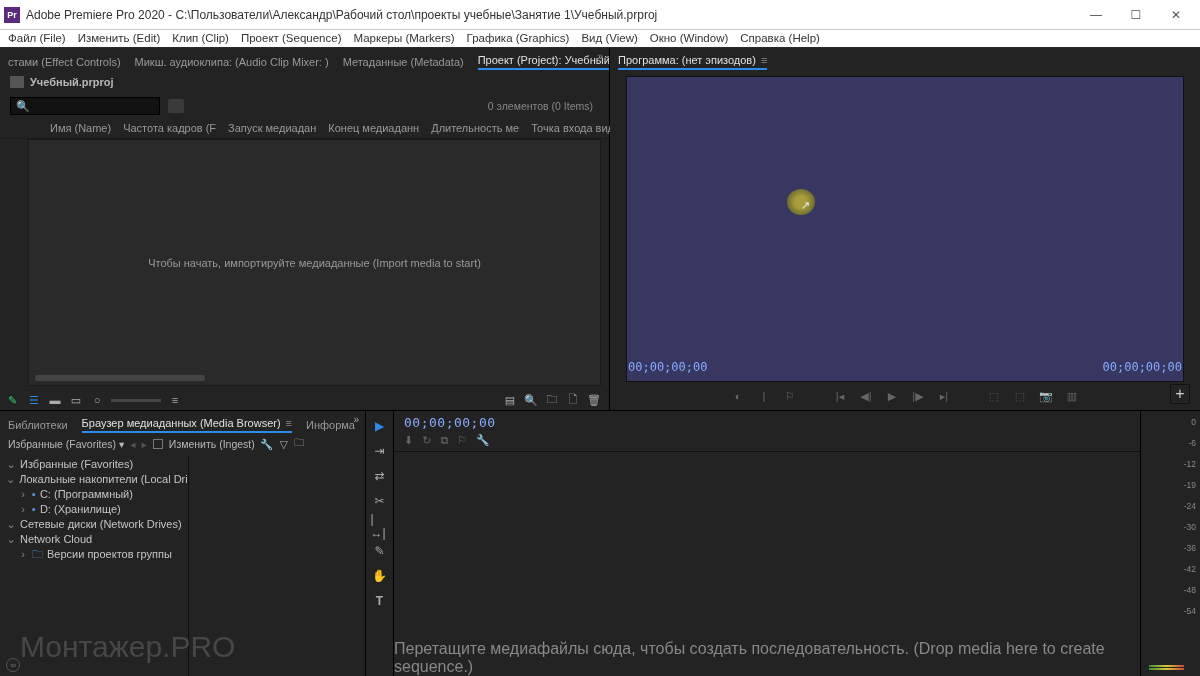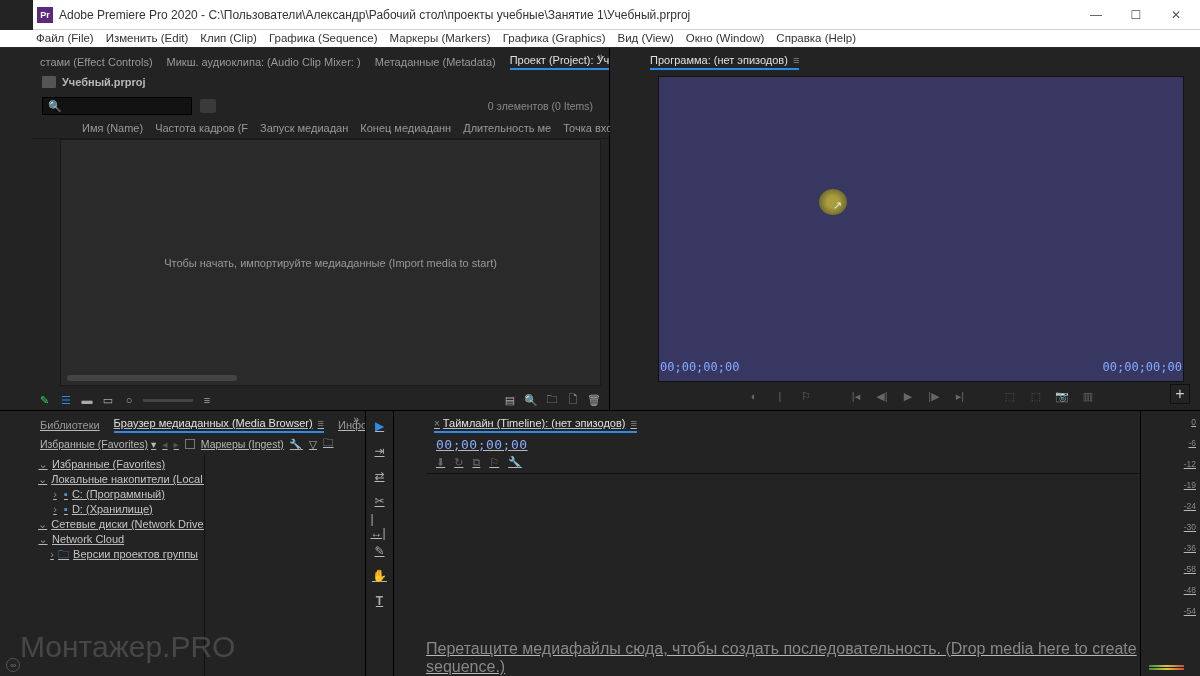--- a/index.html
+++ b/index.html
@@ -1,30 +1,30 @@
 <!DOCTYPE html>
 <html><head>
 <meta charset="utf-8">
 <style>
 * { margin: 0; padding: 0; box-sizing: border-box; font-family: 'Segoe UI', Tahoma, sans-serif; user-select: none; }
 html, body { width: 1200px; height: 676px; overflow: hidden; background: #232323; }
 
-.titlebar { height: 30px; background: #fff; display: flex; align-items: center; padding: 0 4px; font-size: 12px; color: #333; border-bottom: 1px solid #d0d0d0; margin-left: 33px; }
+.titlebar { height: 30px; background: #fff; display: flex; align-items: center; padding: 0 4px; font-size: 12px; color: #333; border-bottom: 1px solid #d0d0d0; }
 .titlebar .logo { width: 16px; height: 16px; background: #5b2a7a; color: #fff; font-size: 9px; font-weight: bold; display: flex; align-items: center; justify-content: center; margin-right: 6px; }
 .titlebar .title { flex: 1; }
 .titlebar .wbtn { width: 40px; height: 22px; display: flex; align-items: center; justify-content: center; color: #555; cursor: pointer; }
 
-.menubar { height: 18px; background: #fff; display: flex; align-items: center; gap: 12px; padding: 0 10px 2px 36px; font-size: 11.5px; color: #333; border-bottom: 1px solid #2a2a2a; }
+.menubar { height: 18px; background: #fff; display: flex; align-items: center; gap: 12px; padding: 0 10px 2px 8px; font-size: 11.5px; color: #333; border-bottom: 1px solid #2a2a2a; }
 .menubar span { cursor: pointer; }
 
 .workspace { height: calc(676px - 30px - 18px); display: flex; flex-direction: column; background: #1e1e1e; color: #b8b8b8; font-size: 11px; }
 .ws-top { height: 362px; display: flex; }
-.ws-bot { flex: 1; display: flex; border-top: 1px solid #000; text-decoration: underline; }
-
-.panel { display: flex; flex-direction: column; background: #232323; position: relative; padding-left: 32px; }
+.ws-bot { flex: 1; display: flex; border-top: 1px solid #000; }
+
+.panel { display: flex; flex-direction: column; background: #232323; position: relative; }
 .tabs { height: 22px; display: flex; align-items: flex-end; gap: 14px; padding: 0 8px; color: #999; font-size: 11px; white-space: nowrap; overflow: hidden; position: relative; }
 .tab { cursor: pointer; padding-bottom: 2px; }
 .tab.active { color: #e0e0e0; border-bottom: 2px solid #2d8ceb; }
 .tab .close { color: #888; margin-right: 3px; font-size: 10px; }
 .tab .ham { margin-left: 5px; color: #888; }
 .chev { position: absolute; right: 6px; top: 3px; color: #aaa; font-size: 10px; }
 
 
 .proj-left { width: 610px; border-right: 1px solid #000; }
 .proj-head { display: flex; align-items: center; gap: 6px; padding: 6px 10px; font-weight: bold; }
@@ -102,21 +102,21 @@
   </div>
   <div class="wbtn">—</div>
   <div class="wbtn">☐</div>
   <div class="wbtn">✕</div>
 </div>
 
 <div class="menubar">
   <span>Файл (File)</span>
   <span>Изменить (Edit)</span>
   <span>Клип (Clip)</span>
-  <span>Графика (Sequence)</span>
+  <span>Проект (Sequence)</span>
   <span>Маркеры (Markers)</span>
   <span>Графика (Graphics)</span>
   <span>Вид (View)</span>
   <span>Окно (Window)</span>
   <span>Справка (Help)</span>
 </div>
 
 <div class="workspace">
   <div class="ws-top">
     <div class="panel proj-left">
@@ -207,21 +207,21 @@
         <span class="tab">Библиотеки</span>
         <span class="tab active"><span>Браузер медиаданных (Media Browser)</span><span class="ham">≡</span></span>
         <span class="tab">Информа</span>
         <span class="chev">»</span>
       </div>
       <div class="media-tools">
         <span class="favs"><span>Избранные (Favorites)</span> ▾</span>
         <span style="color:#555">◂</span>
         <span style="color:#555">▸</span>
         <span class="chk"></span>
-        <span>Маркеры (Ingest)</span>
+        <span>Изменить (Ingest)</span>
         <span>🔧</span>
         <span>▽</span>
         <span>🗀</span>
       </div>
       <div class="media-split">
         <div class="media-tree">
           <div class="tree-row">
               <span class="caret">⌄</span>
               <span>Избранные (Favorites)</span>
             </div>
@@ -264,23 +264,20 @@
       <div class="tool">⇥</div>
       <div class="tool">⇄</div>
       <div class="tool">✂</div>
       <div class="tool">|↔|</div>
       <div class="tool">✎</div>
       <div class="tool">✋</div>
       <div class="tool" style="font-weight:bold">T</div>
     </div>
 
     <div class="panel timeline">
-      <div class="tabs">
-        <span class="tab active"><span class="close">×</span><span>Таймлайн (Timeline): (нет эпизодов)</span><span class="ham">≡</span></span>
-      </div>
       <div class="tl-head">
         <span class="tc2">00;00;00;00</span>
       </div>
       <div class="tl-tools">
         <span>⬇</span>
         <span>↻</span>
         <span>⧉</span>
         <span>⚐</span>
         <span>🔧</span>
       </div>
@@ -291,20 +288,20 @@
 
     <div class="meters">
       <div class="meter-lbls">
         <span>0</span>
           <span>-6</span>
           <span>-12</span>
         <span>-19</span>
           <span>-24</span>
           <span>-30</span>
         <span>-36</span>
-          <span>-58</span>
+          <span>-42</span>
           <span>-48</span>
         <span>-54</span>
       </div>
       <div class="meter-bars"></div>
     </div>
   </div>
 </div>
 
 </body></html>

